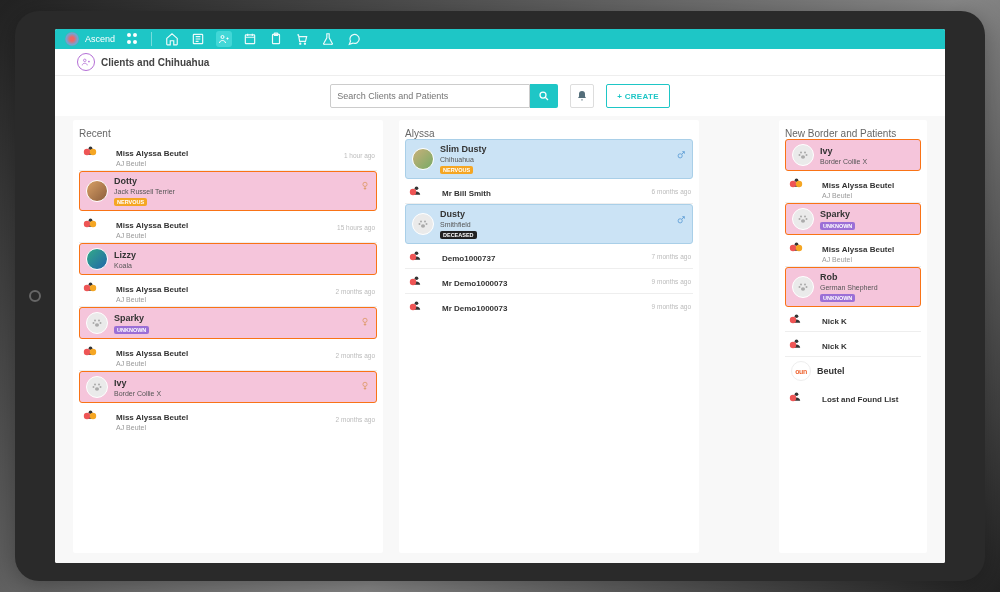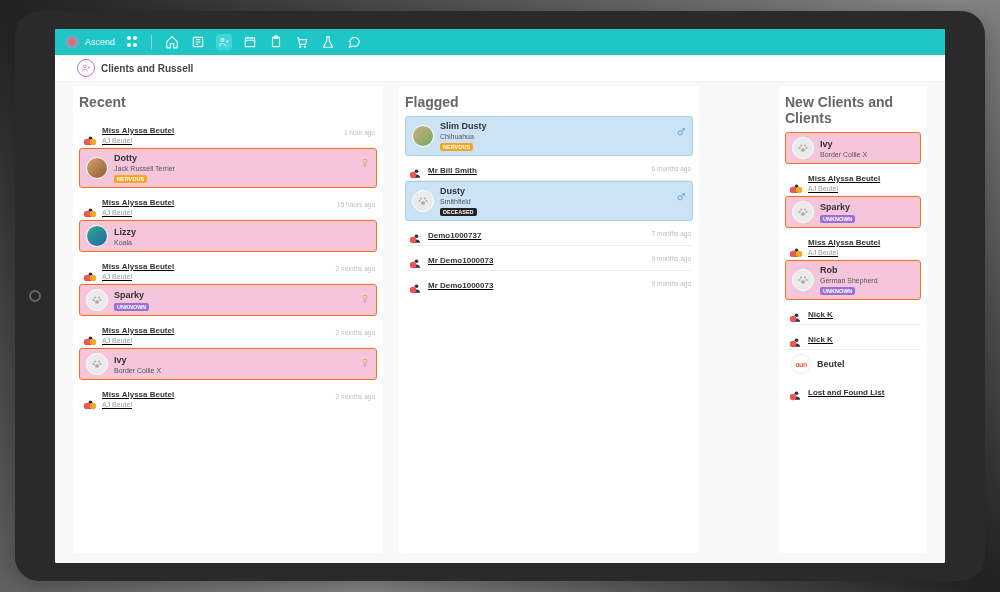--- a/index.html
+++ b/index.html
@@ -1,20 +1,20 @@
 <!DOCTYPE html>
 <html><head>
 <meta charset="utf-8">
 <style>
 * { box-sizing: border-box; margin: 0; padding: 0; font-family: -apple-system, BlinkMacSystemFont, "Segoe UI", Arial, sans-serif; }
 body { background: linear-gradient(135deg, #222 0%, #888 60%, #222 100%); display: flex; align-items: center; justify-content: center; height: 592px; width: 1000px; overflow: hidden; }
 .tablet-frame { background: #2a2a2a; border-radius: 24px; padding: 18px 40px; width: 970px; height: 570px; position: relative; box-shadow: 0 4px 24px rgba(0,0,0,.3); }
 .tablet-home { position: absolute; left: 14px; top: 50%; transform: translateY(-50%); width: 12px; height: 12px; border: 2px solid #666; border-radius: 50%; }
 .screen { background: #fff; width: 100%; height: 100%; border-radius: 2px; overflow: hidden; display: flex; flex-direction: column; }
-.topbar { background: #1ec6c6; height: 26px; display: flex; align-items: center; padding: 0 10px; gap: 12px; color: #fff; }
+.topbar { background: #1ec6c6; height: 20px; display: flex; align-items: center; padding: 0 10px; gap: 12px; color: #fff; }
 .brand { display: flex; align-items: center; gap: 6px; font-size: 9px; font-weight: 500; }
 .brand-logo { width: 14px; height: 14px; background: radial-gradient(#e66 20%, #6ad 60%, #884 90%); border-radius: 50%; }
 .apps-icon { display: flex; flex-wrap: wrap; width: 12px; height: 12px; gap: 2px; }
 .apps-icon span { width: 4px; height: 4px; background: #fff; border-radius: 50%; }
 .vr { width: 1px; height: 14px; background: rgba(255,255,255,.4); }
 .nav-icons { display: flex; gap: 10px; align-items: center; }
 .nav-icon { width: 16px; height: 16px; display: flex; align-items: center; justify-content: center; cursor: pointer; opacity: .92; }
 .nav-icon.active { background: #42d7d7; border-radius: 3px; padding: 2px; opacity: 1; }
 .subheader { display: flex; align-items: center; padding: 4px 22px; border-bottom: 1px solid #eee; gap: 6px; }
 .subheader-icon { width: 18px; height: 18px; border: 1.5px solid #b56fd6; border-radius: 50%; display: flex; align-items: center; justify-content: center; }
@@ -23,37 +23,37 @@
 .search-wrap { display: flex; }
 .search-wrap input { width: 200px; height: 24px; border: 1px solid #ccc; border-radius: 2px 0 0 2px; padding: 0 6px; font-size: 9px; outline: none; }
 .search-btn { width: 28px; height: 24px; background: #1ec6c6; border: none; border-radius: 0 2px 2px 0; display: flex; align-items: center; justify-content: center; cursor: pointer; }
 .bell-wrap { width: 24px; height: 24px; border: 1px solid #ddd; border-radius: 2px; display: flex; align-items: center; justify-content: center; }
 .create-btn { height: 24px; border: 1px solid #1ec6c6; background: #fff; color: #1ec6c6; font-size: 8px; font-weight: 600; padding: 0 10px; border-radius: 2px; cursor: pointer; letter-spacing: .3px; }
 .columns { flex: 1; display: flex; gap: 10px; padding: 4px 18px 10px; background: #f8f8f8; overflow: hidden; }
 .col { background: #fff; border-radius: 2px; padding: 8px 6px; }
 .col.recent { width: 310px; }
 .col.flagged { width: 300px; margin-left: 6px; }
 .col.new { width: 148px; margin-left: auto; }
-.col h3 { font-size: 14px; font-weight: 700; color: #666; margin-bottom: 6px; }
+.col h3 { font-size: 10px; font-weight: 400; color: #666; }
 .item { border-bottom: 1px solid #eee; position: relative; }
 .item:last-child { border-bottom: none; }
 .patient-card { padding: 4px 6px; border-radius: 3px; display: flex; align-items: center; gap: 6px; position: relative; }
 .patient-card.pink { background: #f5c5db; border: 1px solid #f97316; }
 .patient-card.blue { background: #cbe3f5; border: 1px solid #a9cfe8; }
 .avatar { width: 22px; height: 22px; border-radius: 50%; background: #eaeaea; display: flex; align-items: center; justify-content: center; flex-shrink: 0; overflow: hidden; border: 1px solid #fff; }
 .avatar svg { width: 12px; height: 12px; }
 .p-info { display:flex; flex-direction:column; gap: 2px; }
 .p-name { font-size: 9px; font-weight: 700; color: #333; }
 .p-breed { font-size: 7px; color: #555; }
 .tag { font-size: 5.5px; font-weight: 700; padding: 1px 3px; border-radius: 2px; color: #fff; display: inline-block; width: fit-content; margin-top: 1px; }
 .tag.nervous { background: #f5a623; }
 .tag.deceased { background: #222; }
 .tag.unknown { background: #9b6fd6; }
 .sex { position: absolute; right: 6px; top: 6px; color: #888; }
-.owner-row { display: flex; align-items: flex-end; gap: 5px; padding: 3px 6px; text-decoration: underline; }
+.owner-row { display: flex; align-items: flex-start; gap: 19px; padding: 3px 6px; }
 .owner-icon { width: 12px; height: 12px; position: relative; }
 .owner-row { position: relative; }
 .owner-name { font-size: 8px; font-weight: 600; color: #333; }
 .owner-sub { font-size: 7px; color: #999; display: block; }
 .time { position: absolute; right: 2px; top: 50%; transform: translateY(-50%); font-size: 6.5px; color: #bbb; }
 .found-circ { width: 20px; height: 20px; border-radius: 50%; background: #fff; border: 1px solid #eee; display:flex; align-items:center; justify-content:center; font-size:7px; font-weight:900; color:#e63; letter-spacing:-.5px; }
 </style>
 </head>
 <body>
 
@@ -124,23 +124,40 @@
       </div>
     </div>
 
     <div class="subheader">
       <div class="subheader-icon">
           <svg viewBox="0 0 24 24" width="10" height="10" fill="none" stroke="#b56fd6" stroke-width="2">
             <circle cx="9" cy="8" r="3"></circle>
             <path d="M3 20c0-3 3-5 6-5s6 2 6 5M17 11h4M19 9v4"></path>
           </svg>
         </div>
-      <h2>Clients and Russell</h2>
+      <h2>Clients and Chihuahua</h2>
     </div>
 
+    <div class="controls">
+      <div class="search-wrap">
+        <input type="text" placeholder="Search Clients and Patients" style="">
+        <button class="search-btn">
+            <svg viewBox="0 0 24 24" width="12" height="12" fill="none" stroke="#fff" stroke-width="2.5">
+              <circle cx="10" cy="10" r="6"></circle>
+              <path d="M20 20l-5-5"></path>
+            </svg>
+          </button>
+      </div>
+      <div class="bell-wrap">
+          <svg viewBox="0 0 24 24" width="12" height="12" fill="#546e7a">
+            <path d="M12 2a6 6 0 00-6 6v5l-2 3h16l-2-3V8a6 6 0 00-6-6zM10 19a2 2 0 004 0z"></path>
+          </svg>
+        </div>
+      <button class="create-btn">+  CREATE</button>
+    </div>
 
     <div class="columns">
       <div class="col recent">
         <h3>Recent</h3>
         <div id="list-recent">
             <div class="item">
               <div class="owner-row">
                 <span class="owner-icon"><svg viewBox="0 0 24 24" width="11" height="11" fill="#333">
                     <circle cx="12" cy="7" r="4"></circle>
                     <path d="M4 21c0-4 4-7 8-7s8 3 8 7z"></path>
@@ -262,21 +279,21 @@
                   </svg><svg style="position:absolute;left:4px;bottom:-2px" width="8" height="8" viewBox="0 0 10 10">
                     <circle cx="5" cy="5" r="4" fill="#f5a623"></circle>
                   </svg></span>
                 <div><span class="owner-name">Miss Alyssa Beutel</span><span class="owner-sub">AJ Beutel</span></div>
                 <span class="time">2 months ago</span>
               </div>
             </div>
           </div>
       </div>
       <div class="col flagged">
-        <h3>Flagged</h3>
+        <h3>Alyssa</h3>
         <div id="list-flagged">
             <div class="item">
               <div class="patient-card blue">
                 <div class="avatar" style="background:linear-gradient(135deg,#c9b07a,#7a6)"></div>
                 <div class="p-info">
                   <span class="p-name">Slim Dusty</span>
                   <span class="p-breed">Chihuahua</span>
                   <span class="tag nervous">NERVOUS</span>
                 </div>
                 <span class="sex"><svg width="10" height="10" viewBox="0 0 24 24" fill="none" stroke="#5a9bd5" stroke-width="2">
@@ -347,21 +364,21 @@
                   </svg><svg style="position:absolute;left:-2px;bottom:-2px" width="8" height="8" viewBox="0 0 10 10">
                     <circle cx="5" cy="5" r="4" fill="#e55"></circle>
                   </svg></span>
                 <div><span class="owner-name">Mr Demo1000073</span></div>
                 <span class="time">9 months ago</span>
               </div>
             </div>
           </div>
       </div>
       <div class="col new">
-        <h3>New Clients and Clients</h3>
+        <h3>New Border and Patients</h3>
         <div id="list-new">
             <div class="item">
               <div class="patient-card pink">
                 <div class="avatar">
                   <svg viewBox="0 0 24 24" fill="#aaa">
                     <circle cx="8" cy="7" r="2"></circle>
                     <circle cx="16" cy="7" r="2"></circle>
                     <circle cx="5" cy="12" r="2"></circle>
                     <circle cx="19" cy="12" r="2"></circle>
                     <ellipse cx="12" cy="16" rx="4" ry="3.5"></ellipse>

